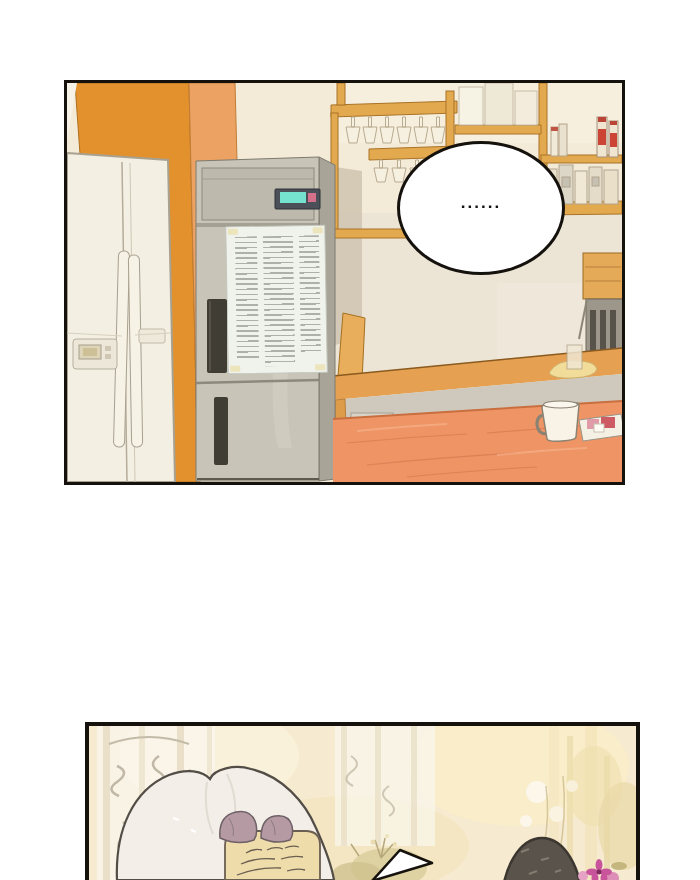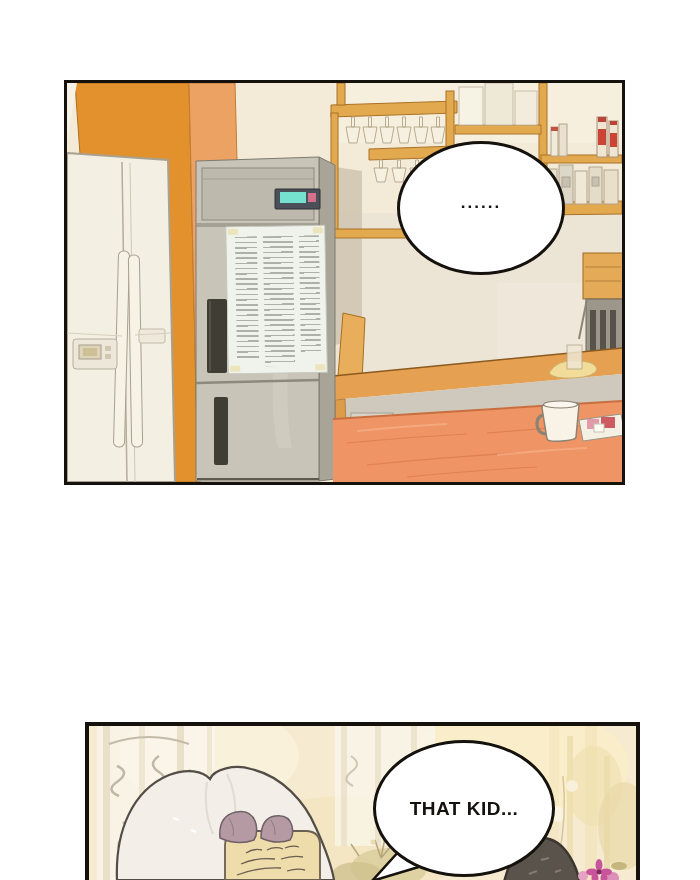--- a/index.html
+++ b/index.html
@@ -246,18 +246,15 @@
         <path d="M118,56q-4,28 6,52 M138,48q10,20 8,44" stroke="#dcd6ca" stroke-width="2" fill="none" opacity="0.8"></path>
         <path d="M84,92l6,2 M102,104l5,2" stroke="#ffffff" stroke-width="2" fill="none"></path>
         <path d="M136,154L136,120Q136,106 150,105L218,105Q231,106 231,119L231,154Z" stroke="#6a5f50" stroke-width="1.8" fill="#eedcab"></path>
         <path d="M131,112q-2,-22 16,-26q16,-3 20,12q2,10 -2,16q-16,6 -34,-2z" stroke="#6e6066" stroke-width="1.5" fill="#b59aa3"></path>
         <path d="M172,112q0,-20 14,-22q14,-2 17,10q2,9 -2,14q-14,5 -29,-2z" stroke="#6e6066" stroke-width="1.5" fill="#b59aa3"></path>
         <path d="M140,92q6,10 4,18 M182,94q5,8 4,15" stroke="#8d7b82" stroke-width="1" fill="none"></path>
         <path d="M157,127q8,-5 16,-3 M178,124q8,-4 16,-1 M196,122q7,-3 14,-1 M152,138q16,-7 34,-5 M192,133q12,-4 22,-2 M148,149q20,-8 44,-7 M198,145q10,-3 18,-1" stroke="#6a5f50" stroke-width="1.3" fill="none"></path>
       </g>
       <polygon points="311,124 283,155 343,137" fill="#ffffff" stroke="#15110d" stroke-width="2.5" stroke-linejoin="round"></polygon>
     </svg>
-    <div class="bubble bubble-2">
-      <span>THAT KID...</span>
-    </div>
   </section>
 
 </div>
 
 </body></html>

